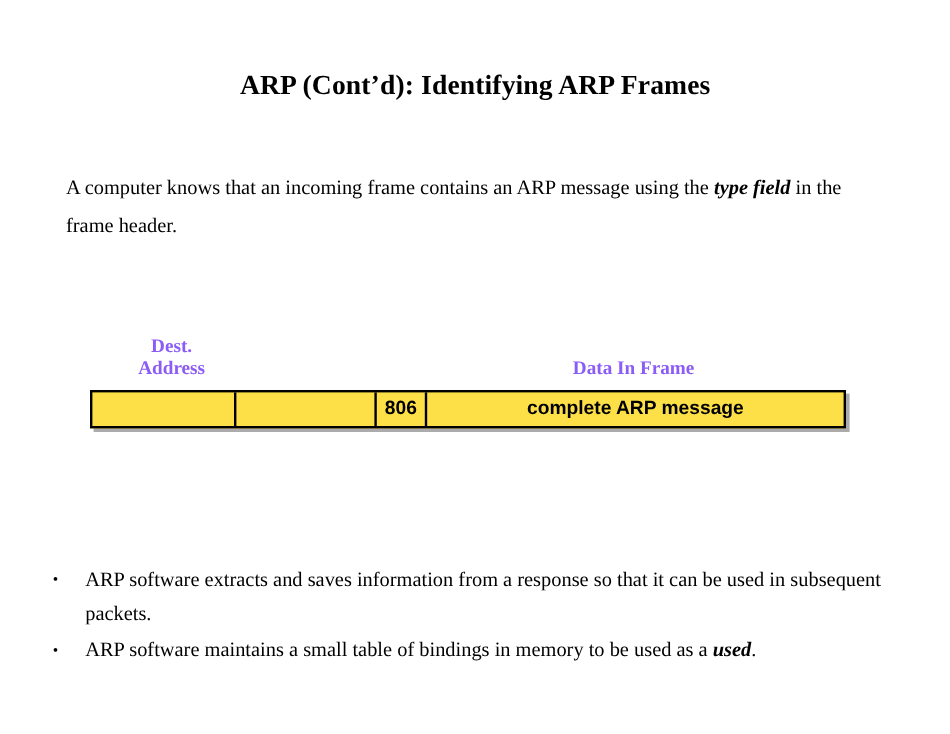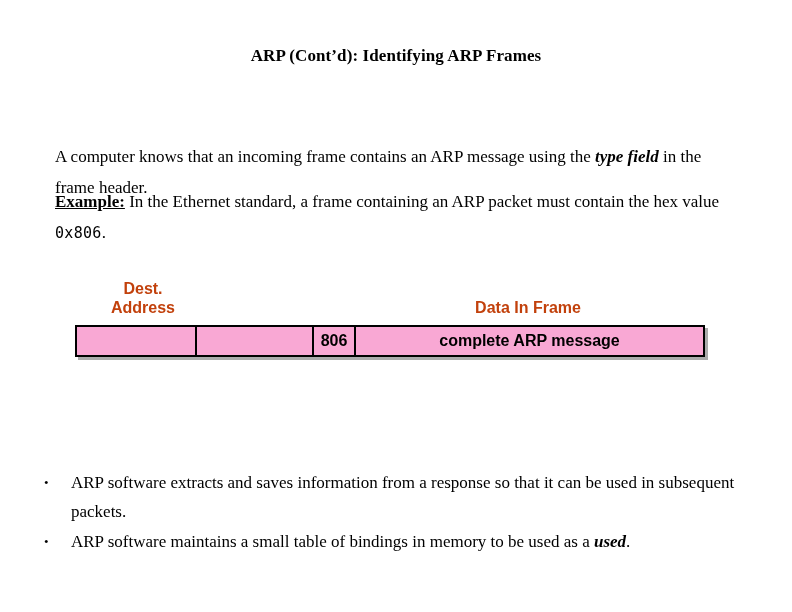--- a/index.html
+++ b/index.html
@@ -18,27 +18,27 @@
   }
 
   .slide {
     position: absolute;
     inset: 0;
   }
 
   
   .slide-title {
     position: absolute;
-    top: 46px;
+    top: 58px;
     left: 0;
     width: 792px;
     text-align: center;
     font-family: "Liberation Serif", "DejaVu Serif", serif;
     font-weight: bold;
-    font-size: 17px;
+    font-size: 23px;
     letter-spacing: 0.1px;
     white-space: nowrap;
   }
 
   
   .para {
     position: absolute;
     font-family: "Liberation Serif", "DejaVu Serif", serif;
     font-size: 17px;
     line-height: 31px;
@@ -66,42 +66,42 @@
   
   .diagram {
     position: absolute;
     top: 272px;
     left: 0;
     width: 792px;
     height: 95px;
   }
   .diag-label {
     position: absolute;
-    font-family: Liberation Sans, sans-serif;
+    font-family: Liberation Serif, serif;
     font-weight: bold;
     font-size: 16px;
     line-height: 19px;
     text-align: center;
-    color: #c2410c;
+    color: #8b5cf6;
     white-space: pre-line;
   }
   .lbl-dest   { left: 93px;  top: 7px;  width: 100px; }
   .lbl-source { left: 199px; top: 7px;  width: 102px; margin-top: 44px; }
   .lbl-ftype  { left: 295px; top: 7px;  width: 72px;  }
   .lbl-data   { left: 420px; top: 26px; width: 216px; }
 
   .frame-box {
     position: absolute;
     left: 75px;
     top: 53px;
     width: 630px;
     height: 32px;
     border: 2px solid #000000;
     box-sizing: border-box;
-    background: #f9a8d4;
+    background: #fde047;
     display: flex;
     box-shadow: 3px 3px 0 rgba(0,0,0,0.33);
   }
   .cell {
     border-right: 2px solid #000000;
     box-sizing: border-box;
     display: flex;
     align-items: center;
     justify-content: center;
     font-family: "Liberation Sans", "DejaVu Sans", sans-serif;
@@ -153,23 +153,20 @@
 <body>
 
 <div class="slide">
 
   <div class="slide-title">ARP (Cont’d): Identifying ARP Frames</div>
 
   <div class="para para-intro">
     <span>A computer knows that an incoming frame contains an ARP message using the </span><span class="bi">type field</span><span> in the frame header.</span>
   </div>
 
-  <div class="para para-example">
-    <span class="bu">Example:</span><span> In the Ethernet standard, a frame containing an ARP packet must contain the hex value </span><span class="mono">0x806</span><span>.</span>
-  </div>
 
   <div class="diagram">
     <div class="diag-label lbl-dest">Dest.
 Address</div>
     <div class="diag-label lbl-source">Source
 Address</div>
     <div class="diag-label lbl-data">Data In Frame</div>
 
     <div class="frame-box">
       <div class="cell cell-dest"></div>

